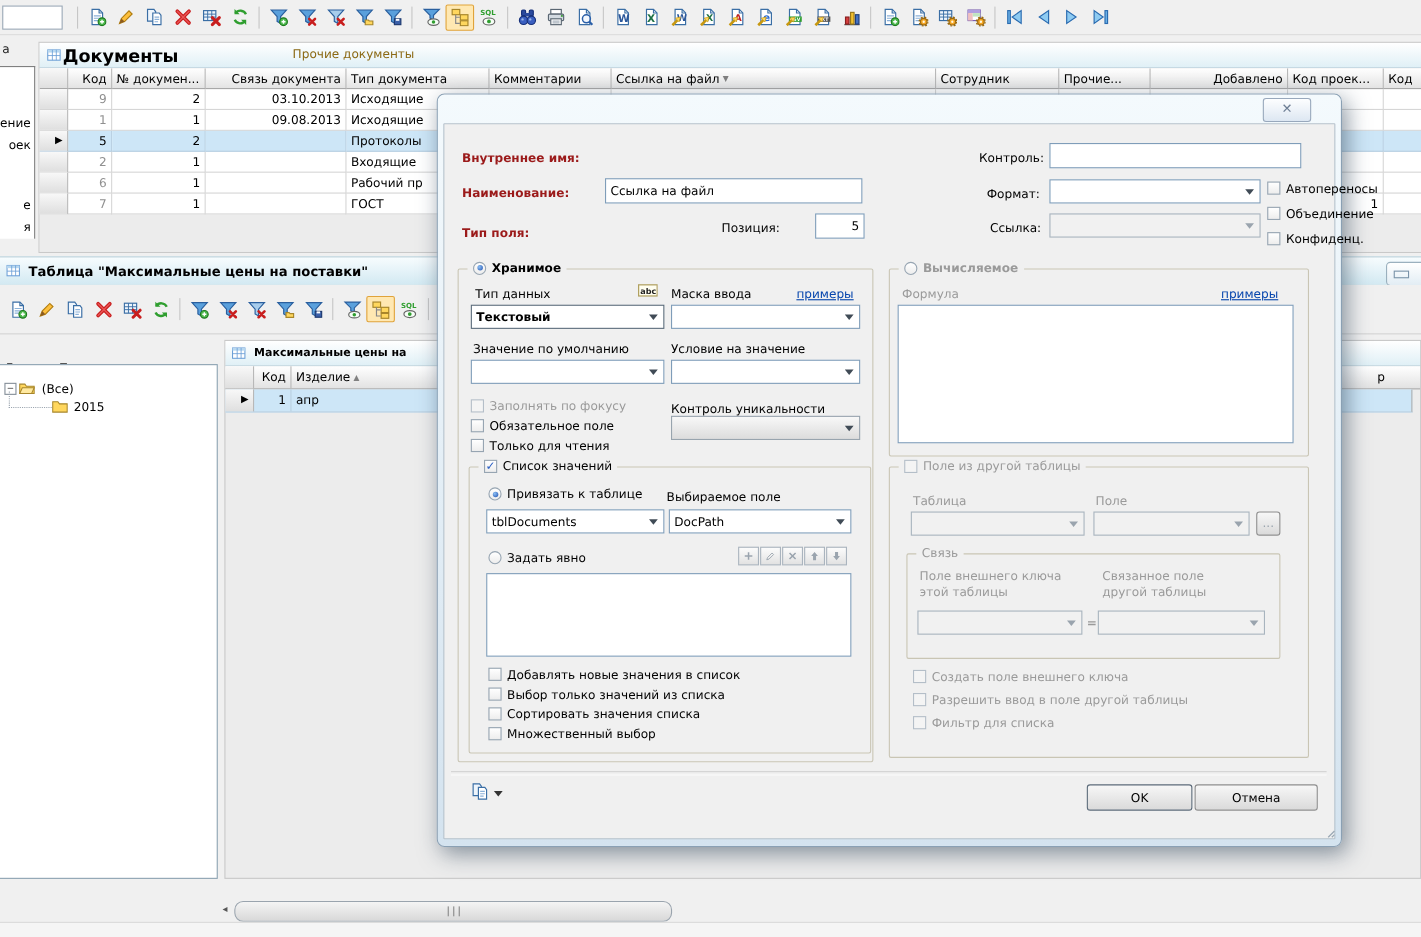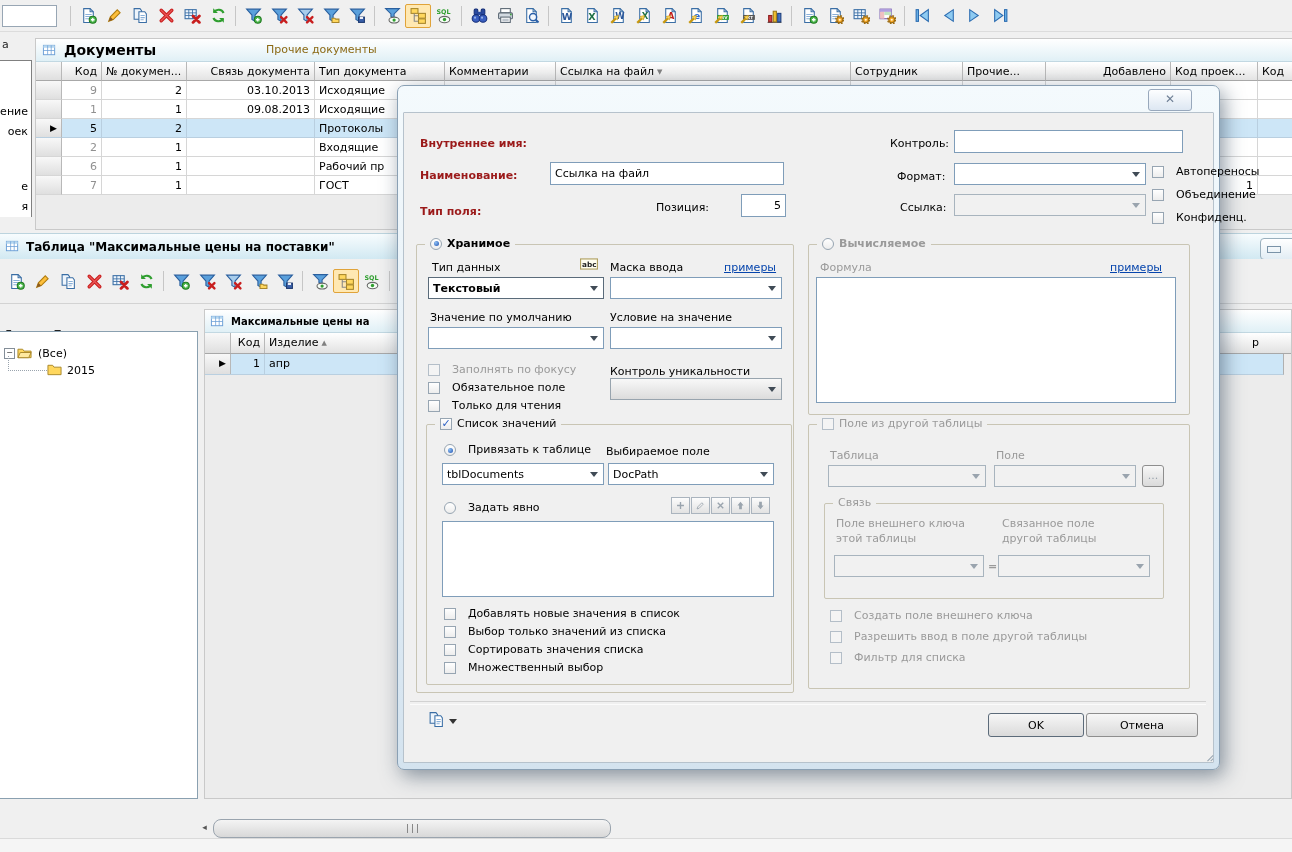--- a/index.html
+++ b/index.html
@@ -16,21 +16,21 @@
   
   .frag-top{position:absolute;left:2px;top:38px;color:#222}
   .cutpanel{position:absolute;left:0;top:60px;width:31px;height:156px;background:#fff;
             border-top:1px solid #808080;border-right:1px solid #808080;overflow:hidden}
   .cutpanel span{position:absolute;right:3px;white-space:nowrap}
   
   .docs{position:absolute;left:35px;top:38px;width:1257px;height:190px;background:#ececec;border:1px solid #c9c9c9}
   .docs-head{position:relative;height:22px;background:linear-gradient(#ffffff,#e0f0f6);
              border-bottom:1px solid #c2d8e2;display:flex;align-items:center}
   .docs-head .ic{margin-left:6px;display:inline-flex}
-  .docs-title{font-weight:bold;font-size:14px;margin-left:7px}
+  .docs-title{font-weight:bold;font-size:16px;}
   .docs-sub{position:absolute;left:230px;top:4px;color:#8b6914}
   #docs-grid{position:absolute;left:0;top:23px;right:0;bottom:0;background:#ececec;overflow:hidden}
   .grow{display:flex;height:19px;background:#fff;box-sizing:border-box}
   .grow.ghead{background:linear-gradient(#ffffff,#e2e2e2)}
   .gcell{box-sizing:border-box;border-right:1px solid #d6d6d6;border-bottom:1px solid #d6d6d6;
          padding:3px 4px 0;white-space:nowrap;overflow:hidden;flex:0 0 auto}
   .ghead .gcell{border-right:1px solid #b8b8b8;border-bottom:1px solid #a8a8a8}
   .gcell.r{text-align:right}
   .gcell.dim{color:#909090}
   .gcell.sel{background:linear-gradient(#f8f8f8,#dfdfdf);border-right:1px solid #b8b8b8;position:relative}
@@ -109,21 +109,21 @@
   .box{position:absolute;box-sizing:border-box;border:1px solid #7f9db9;background:#fff}
   .dd{position:absolute;box-sizing:border-box;height:22px;border:1px solid #7f9db9;background:#fff;padding:4px 18px 0 4px;
       white-space:nowrap;overflow:hidden}
   .dd::after{content:"";position:absolute;right:5px;top:8px;border:4px solid transparent;border-top:5px solid #404b56}
   .dd.dis{background:#f1f1f1;border-color:#a8b4be}
   .dd.dis::after{border-top-color:#9aa4ae}
   .dd.raised{background:linear-gradient(#f8f8f8,#dcdcdc);border-color:#98a4ae}
   .dd b{font-weight:bold}
   .grp{position:absolute;box-sizing:border-box;border:1px solid #c9c5b4;border-radius:2px}
   .grp-cap{position:absolute;top:-8px;left:8px;background:#f0f0f0;padding:0 5px;display:flex;align-items:center;gap:5px;white-space:nowrap}
-  .cb,.rad{display:flex;align-items:flex-end;gap:12px;white-space:nowrap}
+  .cb,.rad{display:flex;align-items:flex-start;gap:5px;white-space:nowrap}
   .abs{position:absolute}
   .bx{width:12px;height:12px;box-sizing:border-box;background:linear-gradient(#fff,#ededed);border:1px solid #97a5b2;
       flex:0 0 auto;text-align:center}
   .rad .bx{border-radius:50%}
   .cb.on .bx::after{content:"✓";color:#2a5fc4;font-size:11px;font-weight:bold;line-height:10px;display:block}
   .rad.on .bx::after{content:"";display:block;width:5px;height:5px;border-radius:50%;margin:2.5px auto 0;
                      background:radial-gradient(circle at 35% 35%, #8cc0f5, #1f4fae)}
   .dis .bx{background:#f4f4f4;border-color:#b4bec8}
   .lnk{position:absolute;color:#0645ad;text-decoration:underline;white-space:nowrap}
   .btn{position:absolute;box-sizing:border-box;height:24px;border:1px solid #8e8e8e;border-radius:3px;

